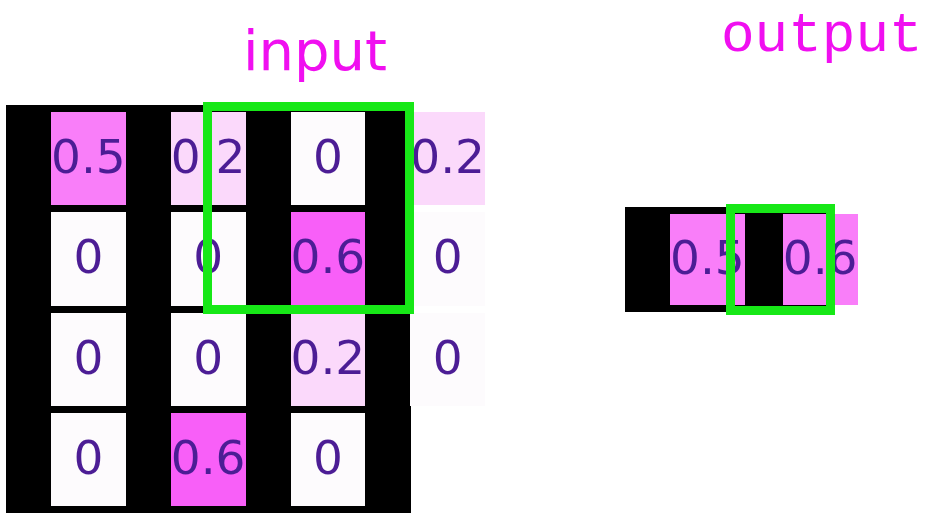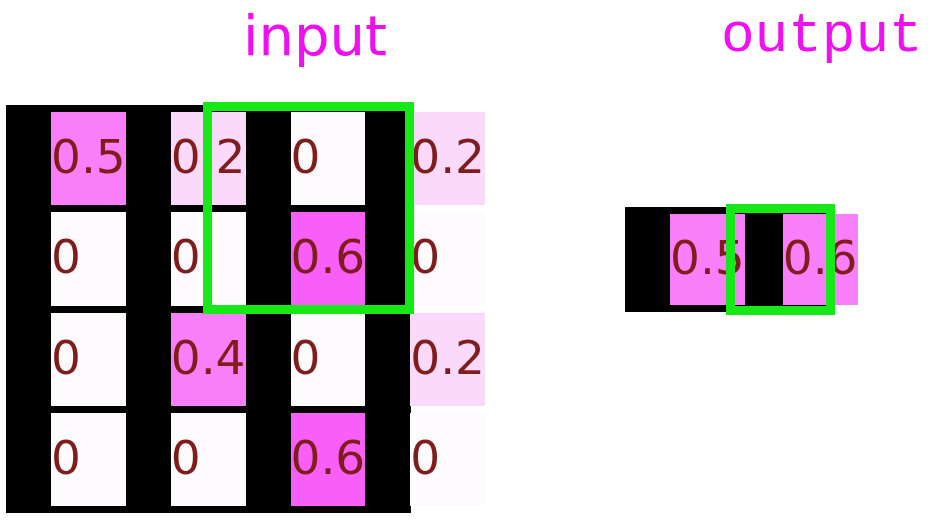--- a/index.html
+++ b/index.html
@@ -19,21 +19,21 @@
   .title {
     position: absolute;
     color: #f00ff0;
     font-size: 56px;
     line-height: 1;
     font-weight: 400;
     letter-spacing: 0px;
     white-space: nowrap;
     font-family: "DejaVu Sans", sans-serif;
   }
-  #title-input  { left: 243px; top: 8px; }
+  #title-input  { left: 243px; top: 23px; }
   #title-output { left: 721px; top: 8px; font-family: Liberation Mono, monospace; }
 
   
   #input-grid {
     position: absolute;
     left: 6px;
     top: 105px;
     width: 405px;
     height: 408px;
     background: #000000;
@@ -59,24 +59,24 @@
     gap: 0px;
     padding: 7px;
     box-sizing: border-box;
   }
 
   
   .cell {
     position: relative;
     display: flex;
     align-items: center;
-    justify-content: flex-start;
+    justify-content: center;
     font-size: 47px;
     line-height: 1;
-    color: #7f1d1d;
+    color: #4c1d95;
     background: #fdfbfd;
     font-family: "DejaVu Sans", sans-serif;
     overflow: visible;
     margin-left: 38px;
   }
   .cell .val {
     display: block;
     transform: translateY(-2px);
   }
 
@@ -130,23 +130,20 @@
   <div class="cell" style="background: rgb(248, 95, 248);">
     <span class="val">0.6</span>
   </div>
   <div class="cell" style="background: rgb(253, 251, 253);">
     <span class="val">0</span>
   </div>
 
   <div class="cell" style="background: rgb(253, 251, 253);">
     <span class="val">0</span>
   </div>
-  <div class="cell" style="background: rgb(249, 126, 249);">
-    <span class="val">0.4</span>
-  </div>
   <div class="cell" style="background: rgb(253, 251, 253);">
     <span class="val">0</span>
   </div>
   <div class="cell" style="background: rgb(251, 217, 251);">
     <span class="val">0.2</span>
   </div>
 
   <div class="cell" style="background: rgb(253, 251, 253);">
     <span class="val">0</span>
   </div>

